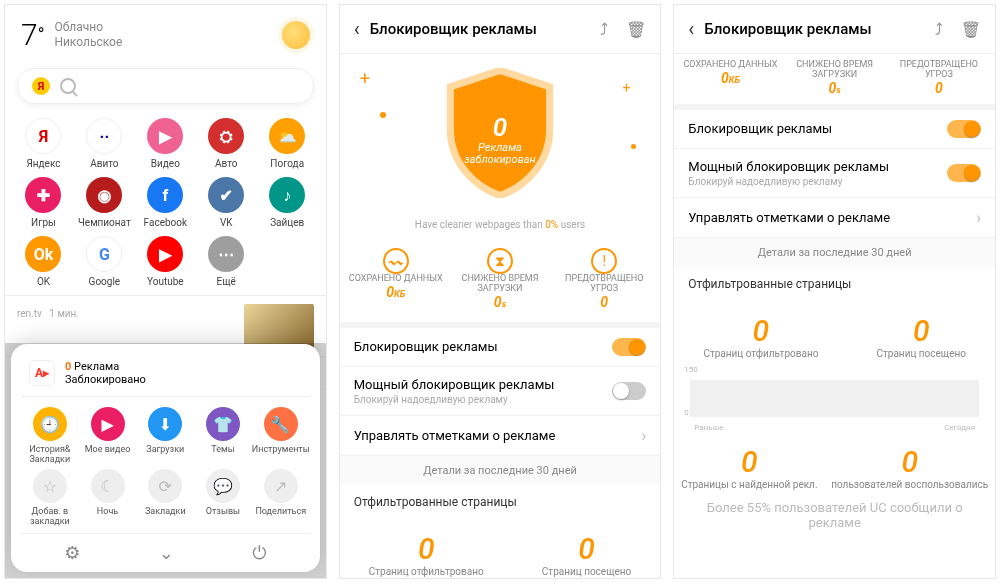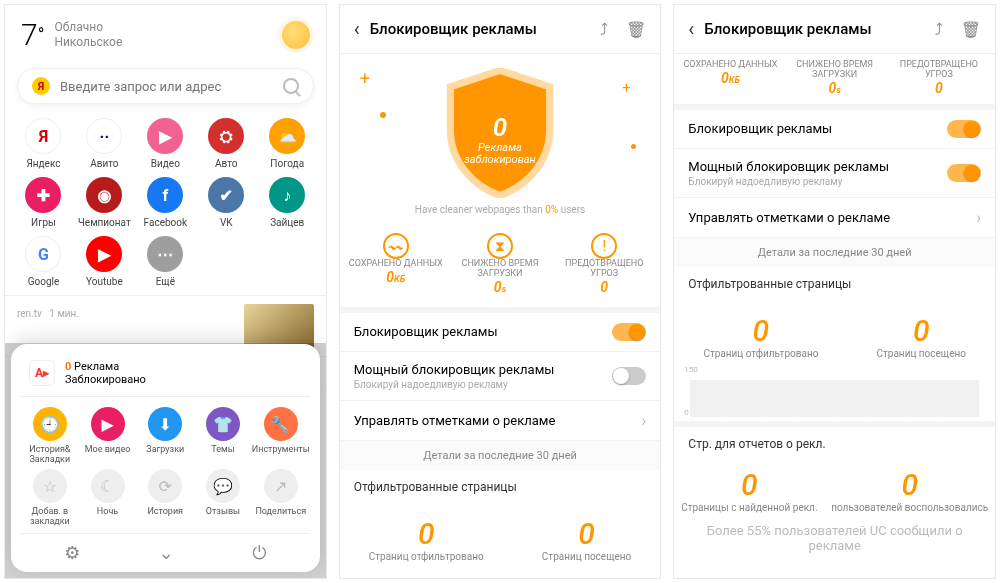--- a/index.html
+++ b/index.html
@@ -45,21 +45,21 @@
 .hdr { display:flex; align-items:center; gap:10px; padding:12px 14px; border-bottom:1px solid #eee; }
 .hdr .back { font-size:20px; color:#333; }
 .hdr .title { font-size:15px; font-weight:500; flex:1; }
 .hdr .act { font-size:16px; color:#888; margin-left:8px; }
 .shield-wrap { display:flex; flex-direction:column; align-items:center; padding:14px 0 6px; position:relative; }
 .shield { position:relative; width:120px; height:130px; display:flex; align-items:center; justify-content:center; }
 .shield-svg { width:120px; height:130px; }
 .shield-txt { position:absolute; top:44px; text-align:center; color:#fff; font-style:italic; }
 .shield-txt .num { font-size:26px; font-weight:600; }
 .shield-txt .lbl { font-size:11px; line-height:1.1; }
-.cleaner { font-size:10px; color:#aaa; margin-top:6px; }
+.cleaner { font-size:10px; color:#aaa; margin-top:21px; }
 .cleaner .pct { color:#ff9500; }
 .stat3 { display:flex; justify-content:space-around; padding:12px 4px; }
 .stat3.small { padding:6px 4px 8px; }
 .stat { display:flex; flex-direction:column; align-items:center; width:33%; }
 .stat-ico { width:26px; height:26px; border:2px solid #ff9500; border-radius:50%; display:flex; align-items:center; justify-content:center; color:#ff9500; font-size:14px; }
 .stat-lbl { font-size:9px; color:#888; text-align:center; line-height:1.1; }
 .stat-val { font-size:14px; font-weight:700; font-style:italic; color:#ff9500; }
 .stat-val .unit { font-size:9px; }
 .opt-list { background:#fff; border-top:6px solid #f4f4f4; }
 .opt { display:flex; align-items:center; padding:10px 14px; border-bottom:1px solid #f2f2f2; font-size:13px; }
@@ -93,21 +93,20 @@
     <span class="p1-temp">7</span>
         <span class="p1-deg">°</span>
     <div class="p1-wx">
           <div>Облачно</div>
           <div>Никольское</div>
         </div>
     <div class="p1-sun"></div>
   </div>
   <div class="p1-search">
     <div class="y">Я</div>
-    <input placeholder="Введите запрос или адрес" style="">
     <div class="mag"></div>
   </div>
   <div class="p1-grid" id="home-apps">
         <div class="p1-cell">
      <div class="p1-ico" style="background:#fff;color:#d00;border:1px solid #eee;">Я</div>
      <div class="p1-lbl">Яндекс</div>
    </div>
         <div class="p1-cell">
      <div class="p1-ico" style="background:#fff;color:#00a;border:1px solid #eee;">··</div>
      <div class="p1-lbl">Авито</div>
@@ -136,20 +135,24 @@
      <div class="p1-ico" style="background:#1877f2;color:#fff;">f</div>
      <div class="p1-lbl">Facebook</div>
    </div>
         <div class="p1-cell">
      <div class="p1-ico" style="background:#4a76a8;color:#fff;">✔</div>
      <div class="p1-lbl">VK</div>
    </div>
         <div class="p1-cell">
      <div class="p1-ico" style="background:#009688;color:#fff;">♪</div>
      <div class="p1-lbl">Зайцев</div>
+   </div>
+        <div class="p1-cell">
+     <div class="p1-ico" style="background:#ff9800;color:#fff;">Ok</div>
+     <div class="p1-lbl">OK</div>
    </div>
         <div class="p1-cell">
      <div class="p1-ico" style="background:#fff;color:#4285f4;border:1px solid #eee;">G</div>
      <div class="p1-lbl">Google</div>
    </div>
         <div class="p1-cell">
      <div class="p1-ico" style="background:#f00;color:#fff;">▶</div>
      <div class="p1-lbl">Youtube</div>
    </div>
         <div class="p1-cell">
@@ -201,21 +204,21 @@
           <div class="p1-tool">
      <div class="p1-tool-ico" style="background:#eee;color:#bbb">☆</div>
      <div class="p1-tool-lbl">Добав. в закладки</div>
    </div>
           <div class="p1-tool">
      <div class="p1-tool-ico" style="background:#eee;color:#bbb">☾</div>
      <div class="p1-tool-lbl">Ночь</div>
    </div>
           <div class="p1-tool">
      <div class="p1-tool-ico" style="background:#eee;color:#bbb">⟳</div>
-     <div class="p1-tool-lbl">История</div>
+     <div class="p1-tool-lbl">Закладки</div>
    </div>
           <div class="p1-tool">
      <div class="p1-tool-ico" style="background:#eee;color:#bbb">💬</div>
      <div class="p1-tool-lbl">Отзывы</div>
    </div>
           <div class="p1-tool">
      <div class="p1-tool-ico" style="background:#eee;color:#bbb">↗</div>
      <div class="p1-tool-lbl">Поделиться</div>
    </div>
         </div>
@@ -356,21 +359,24 @@
     <span class="yaxis bot">0</span>
     <div class="bar"></div>
         <div class="bar"></div>
         <div class="bar"></div>
         <div class="bar"></div>
         <div class="bar"></div>
         <div class="bar"></div>
         <div class="bar"></div>
         <div class="bar"></div>
   </div>
-  <div class="sec-head" style="border-top:6px solid #f4f4f4">Стр. для отчетов о рекл.</div>
+  <div class="chart-x">
+        <span>Раньше</span>
+        <span>Сегодня</span>
+      </div>
   <div class="two-stat" style="padding:6px 0 2px">
     <div class="col">
           <div class="num">0</div>
           <div class="lbl">Страницы с найденной рекл.</div>
         </div>
     <div class="col">
           <div class="num">0</div>
           <div class="lbl">пользователей воспользовались</div>
         </div>
   </div>

